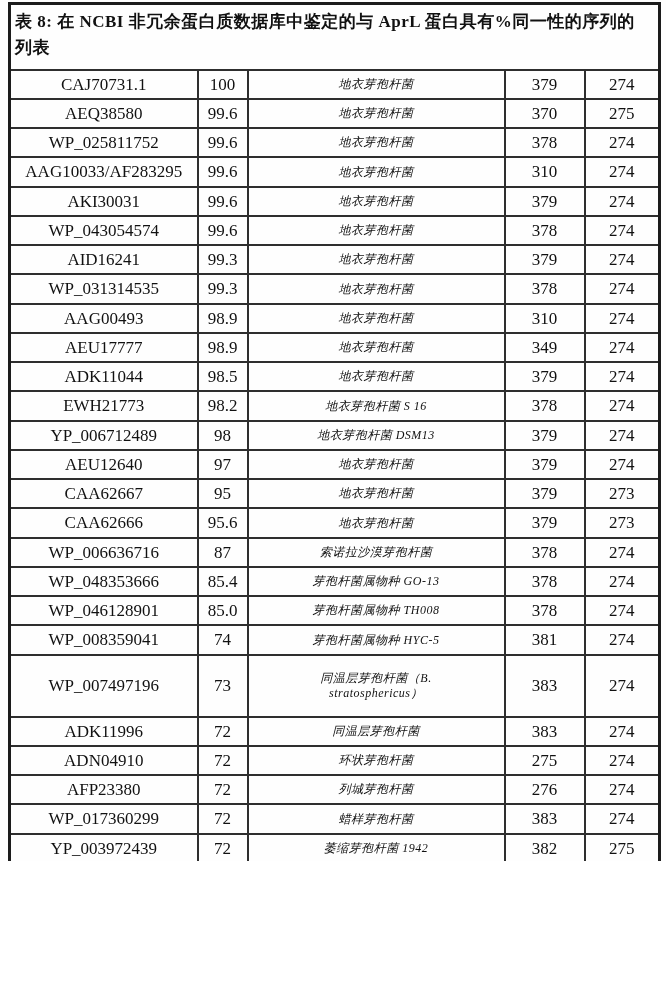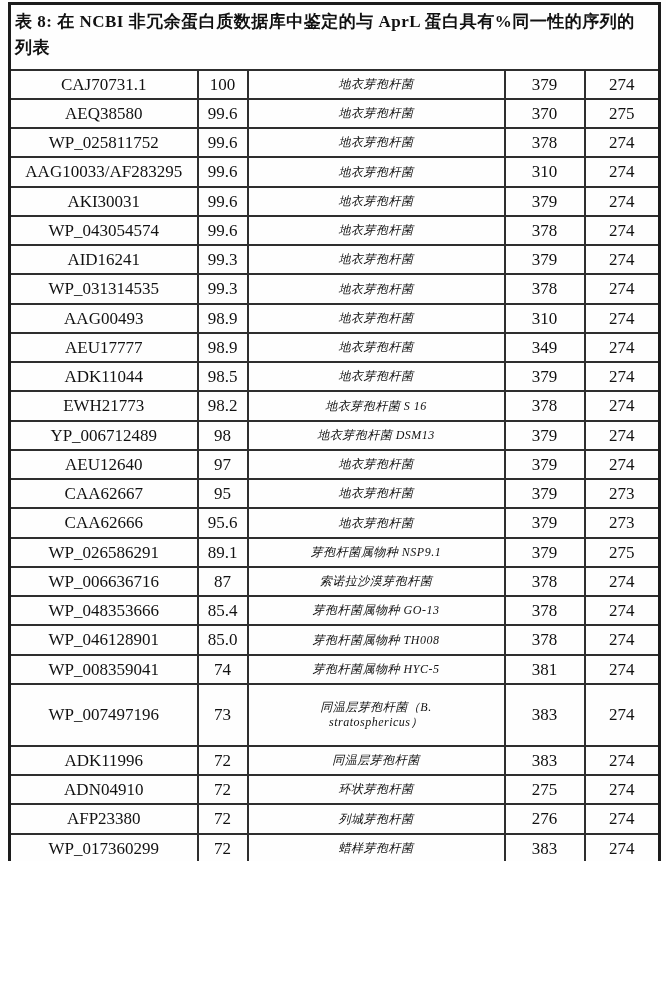--- a/index.html
+++ b/index.html
@@ -185,27 +185,20 @@
           <td class="num">273</td>
         </tr>
         <tr>
           <td class="acc">CAA62666</td>
           <td class="num">95.6</td>
           <td class="org">地衣芽孢杆菌</td>
           <td class="num">379</td>
           <td class="num">273</td>
         </tr>
         <tr>
-          <td class="acc">WP_026586291</td>
-          <td class="num">89.1</td>
-          <td class="org">芽孢杆菌属物种 NSP9.1</td>
-          <td class="num">379</td>
-          <td class="num">275</td>
-        </tr>
-        <tr>
           <td class="acc">WP_006636716</td>
           <td class="num">87</td>
           <td class="org">索诺拉沙漠芽孢杆菌</td>
           <td class="num">378</td>
           <td class="num">274</td>
         </tr>
         <tr>
           <td class="acc">WP_048353666</td>
           <td class="num">85.4</td>
           <td class="org">芽孢杆菌属物种 GO-13</td>

